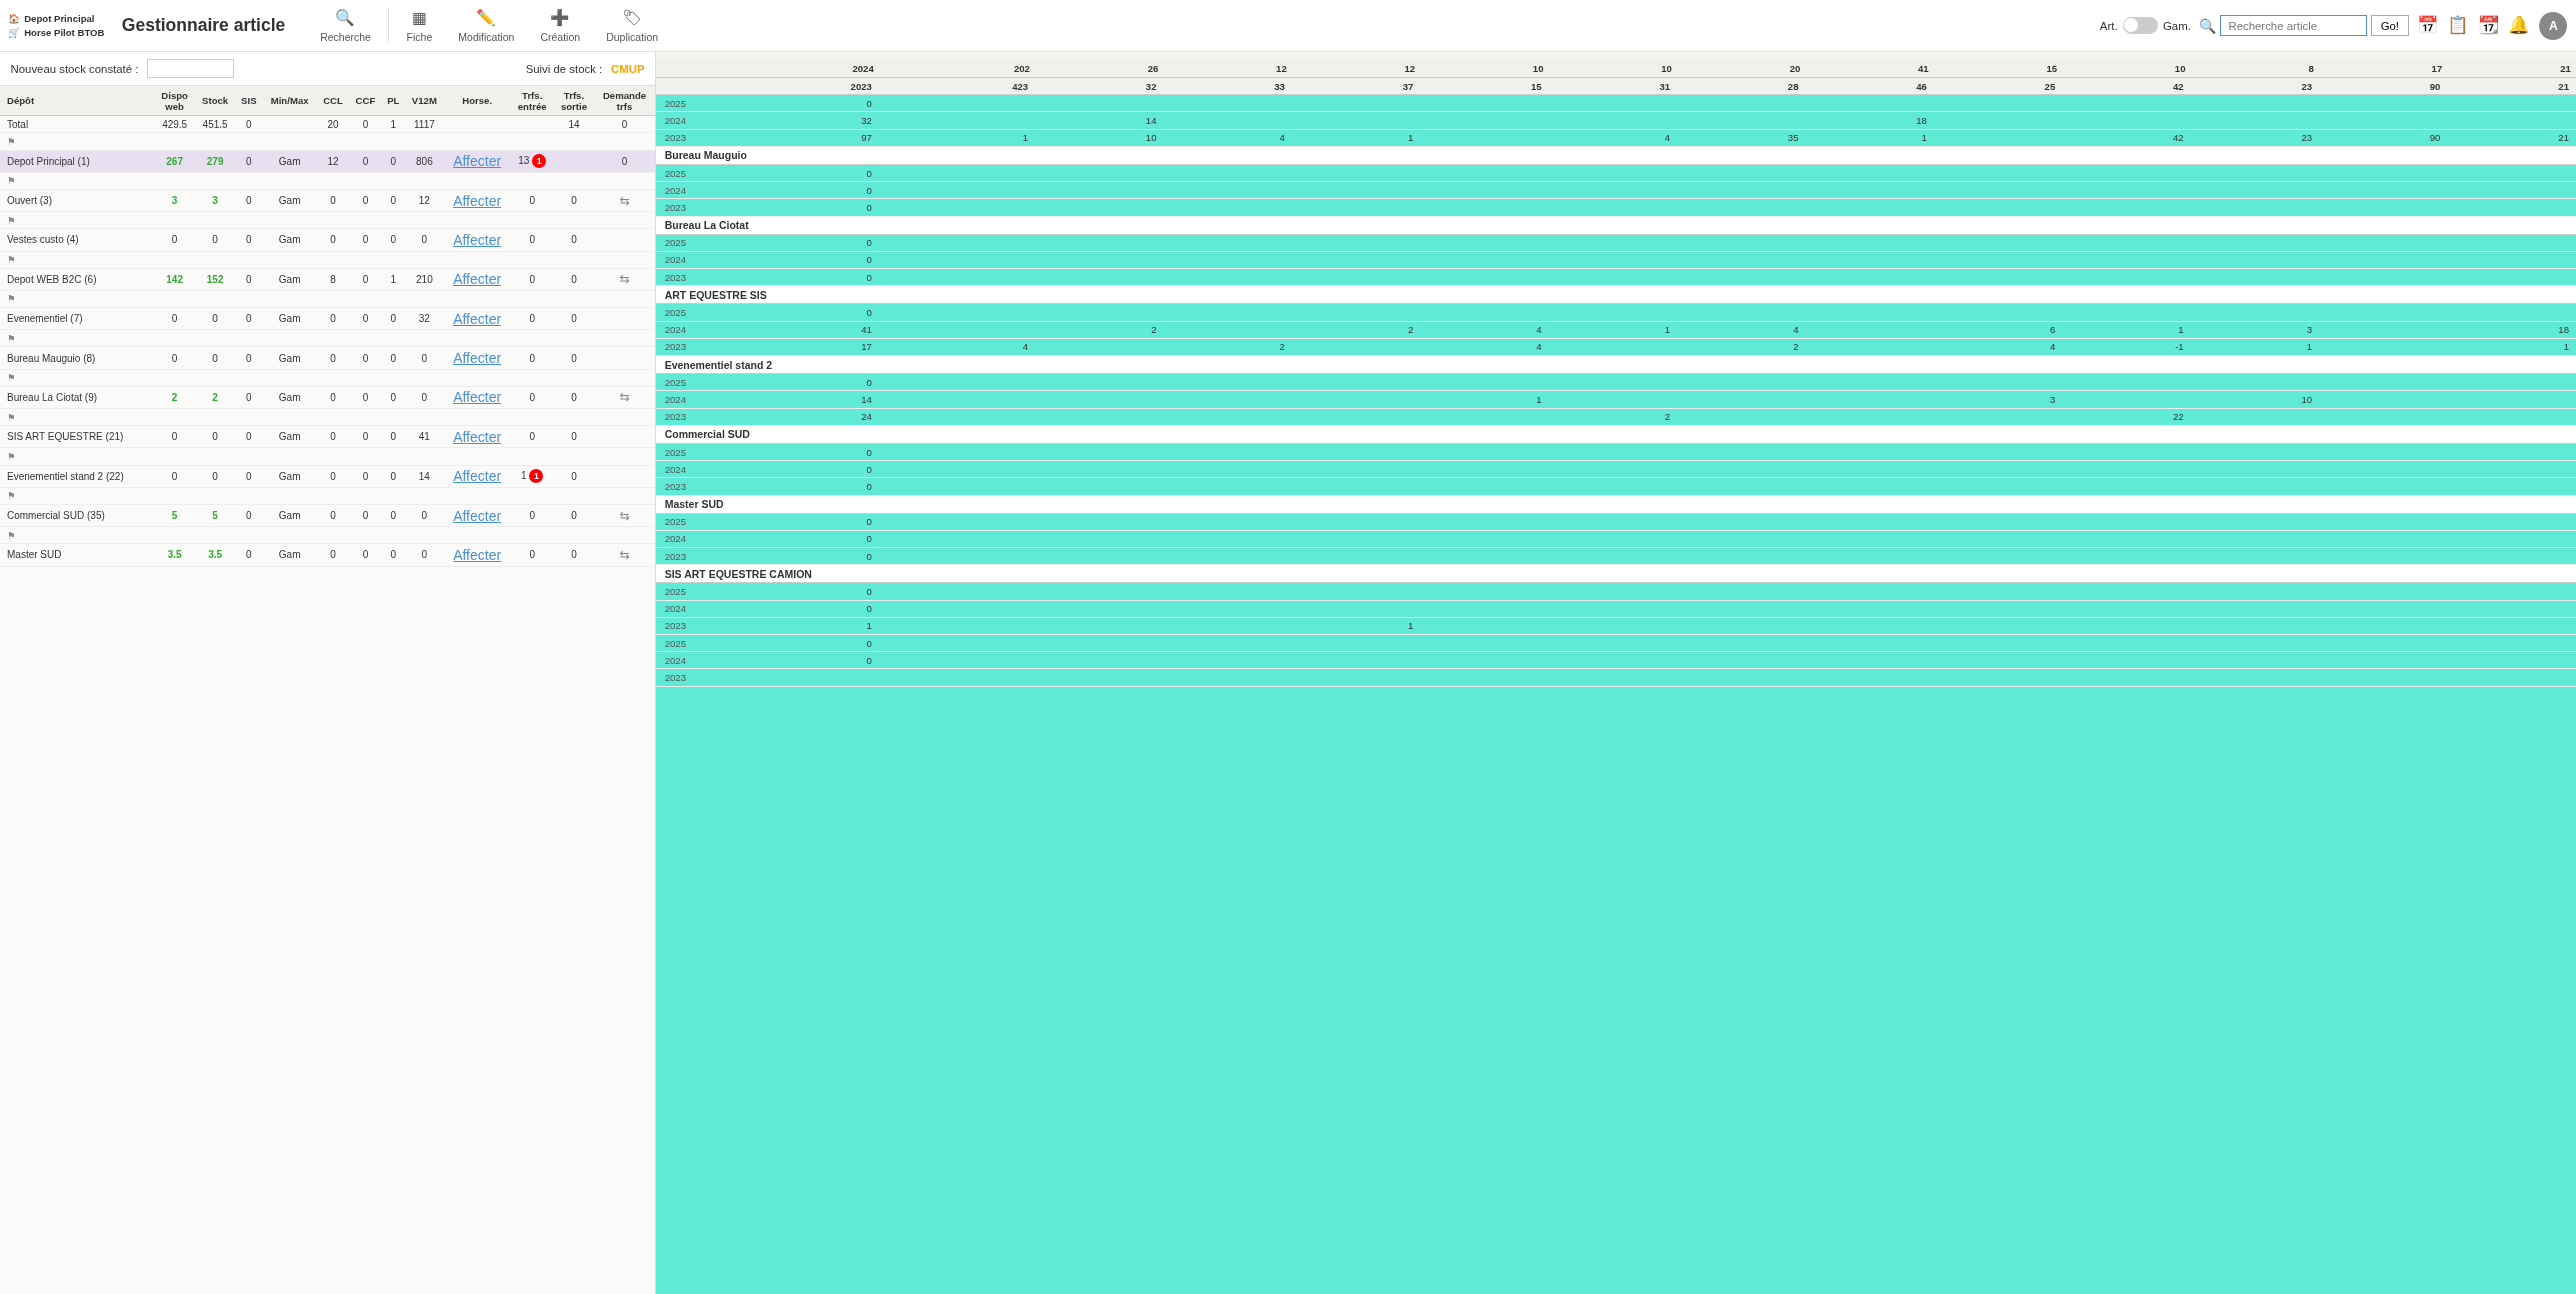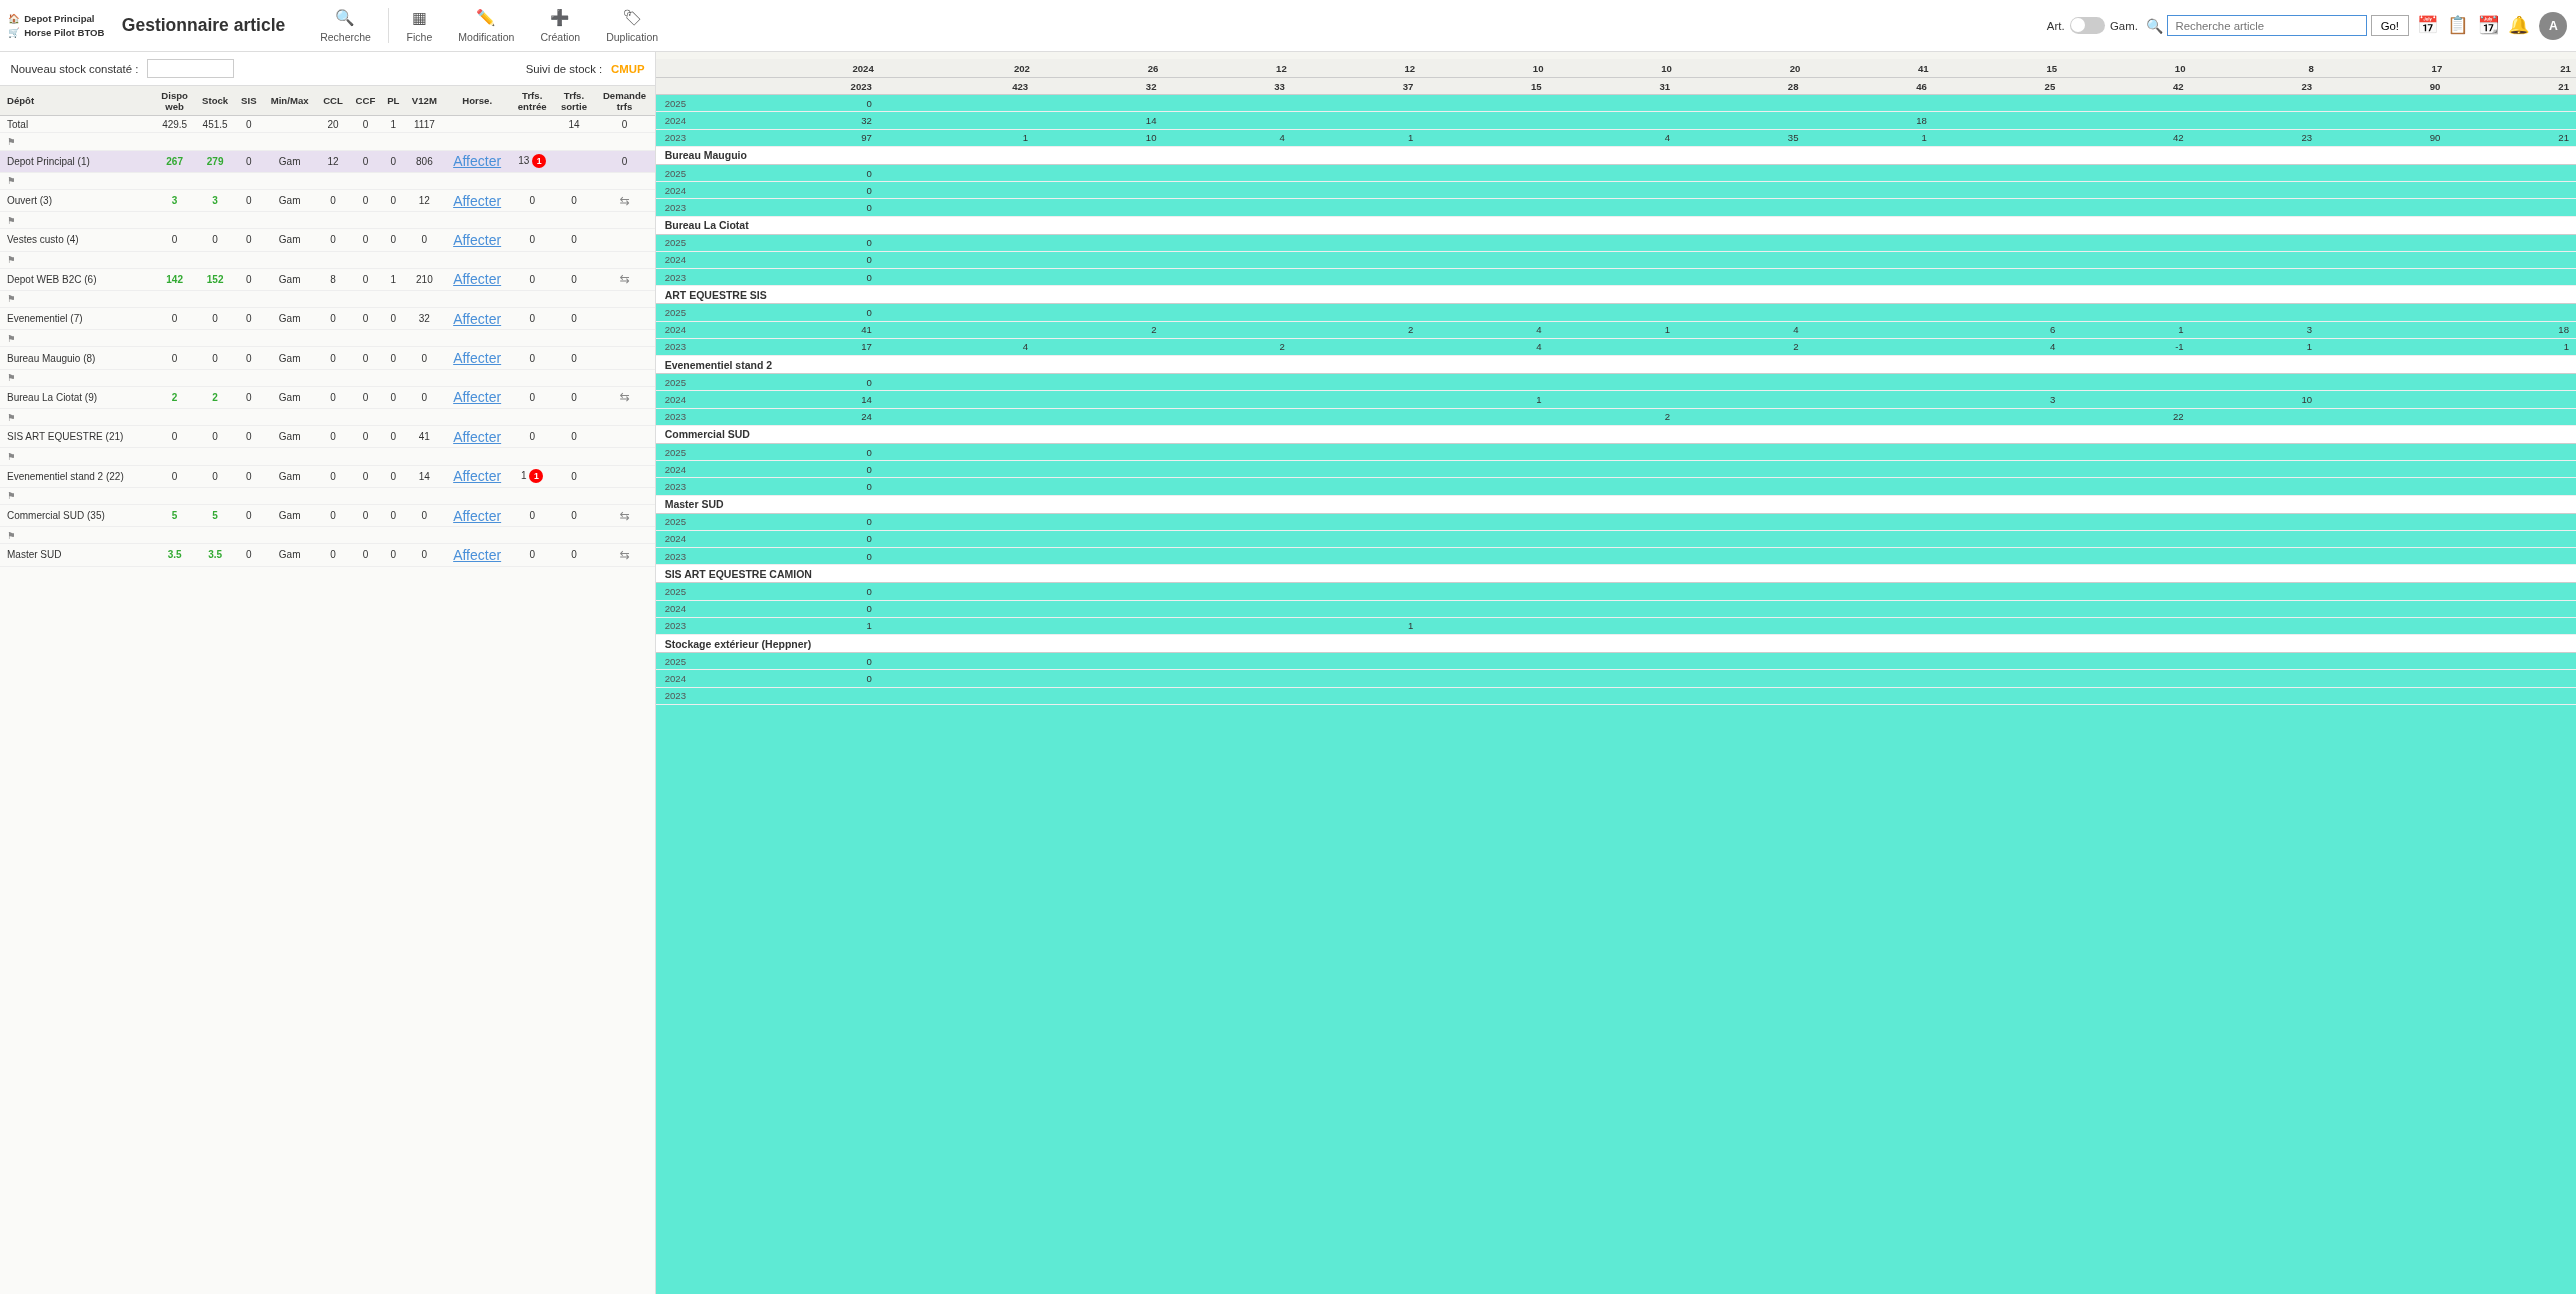--- a/index.html
+++ b/index.html
@@ -66,21 +66,21 @@
     .search-box {
       display: flex; align-items: center; gap: 3.5px;
     }
     .search-icon-btn {
       background: none; border: none; cursor: pointer; font-size: 14px;
     }
     .search-input {
       border: 0.9px solid #4a90d9;
       padding: 3.5px 7px;
       font-size: 11.4px;
-      width: 200px;
+      width: 147px;
       outline: none;
     }
     .go-btn {
       background: #fff; border: 0.9px solid #aaa;
       padding: 3.5px 8.7px; cursor: pointer; font-size: 11.4px;
     }
     .icon-btn {
       background: none; border: none; cursor: pointer; font-size: 17.5px; color: #555;
     }
     .avatar {
@@ -991,23 +991,20 @@
             <td></td>
             <td></td>
             <td></td>
             <td></td>
             <td></td>
             <td></td>
             <td></td>
             <td></td>
           </tr>
           <tr>
-            <td colspan="15" class="dept-name">Stockage extérieur (Heppner)</td>
-          </tr>
-          <tr>
             <td class="year">2025</td>
             <td>0</td>
             <td></td>
             <td></td>
             <td></td>
             <td></td>
             <td></td>
             <td></td>
             <td></td>
             <td></td>

